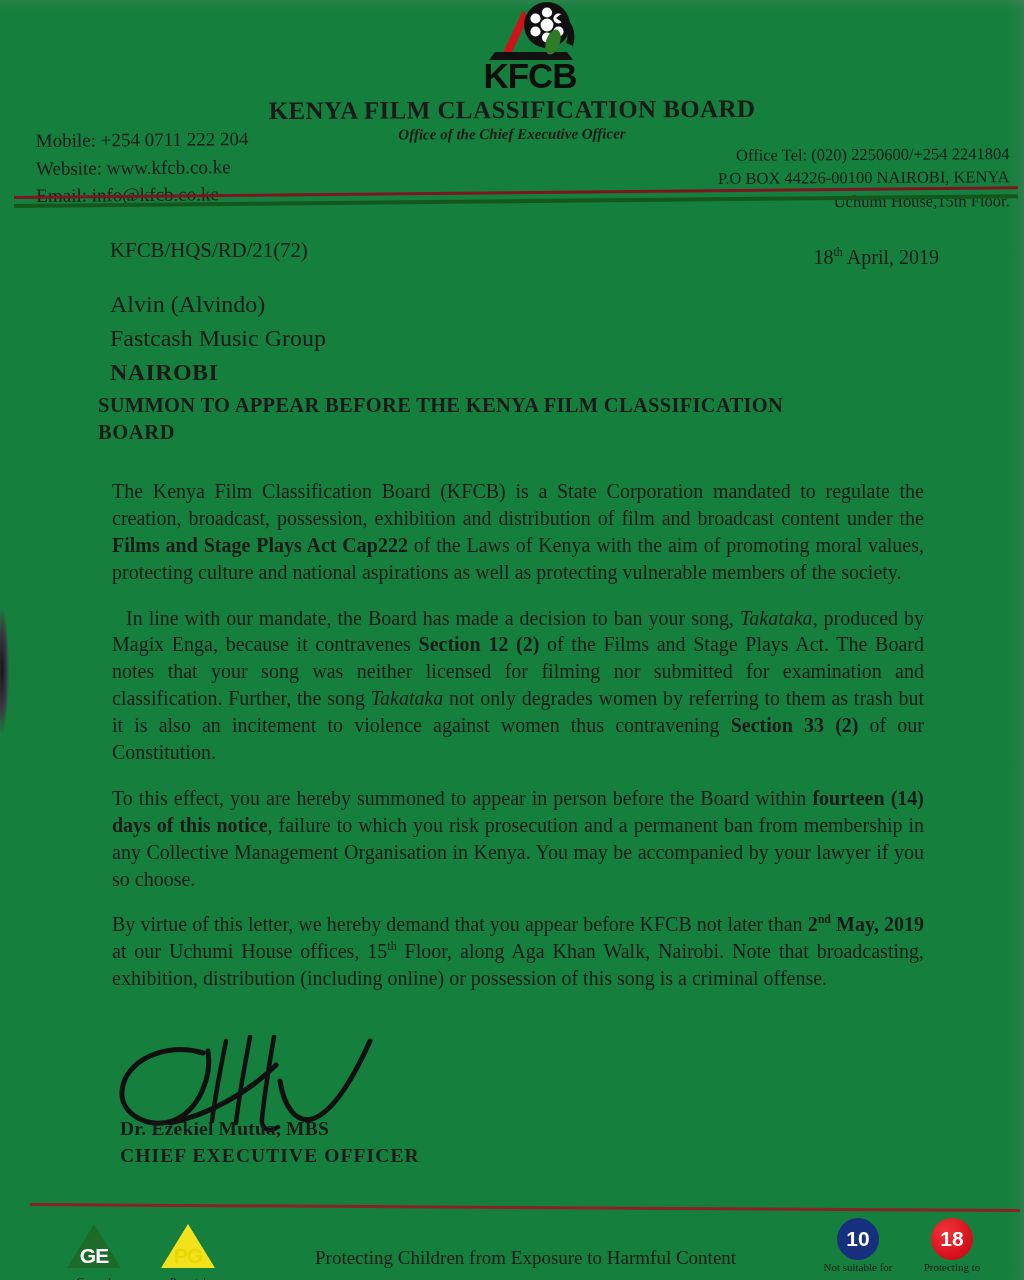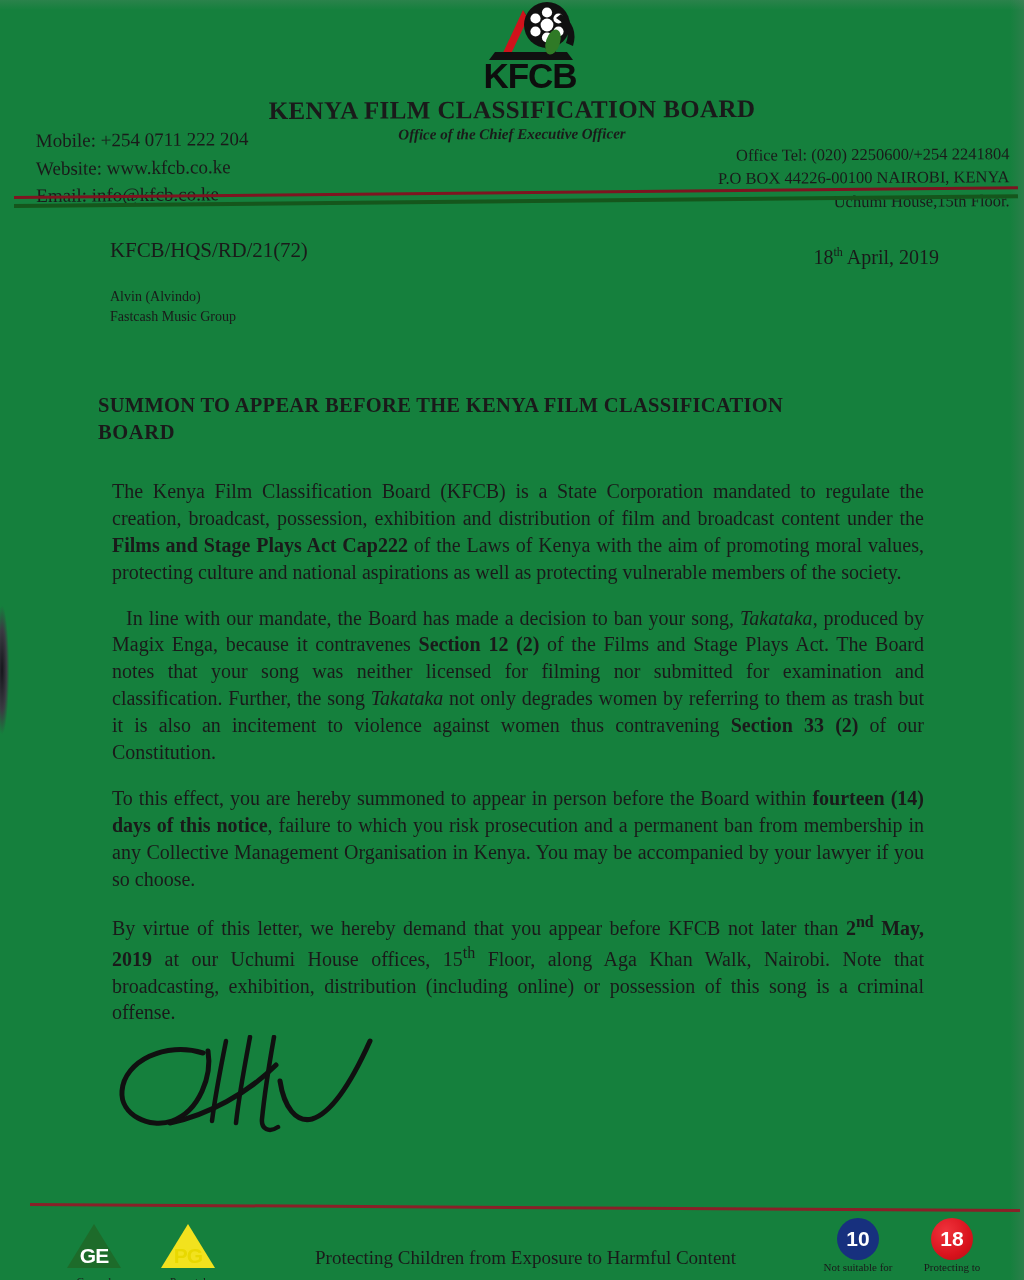--- a/index.html
+++ b/index.html
@@ -131,21 +131,21 @@
     right: 85px;
     top: 245px;
     font-size: 20px;
   }
   .date-line sup { font-size: 12px; }
 
   .addressee {
     position: absolute;
     left: 110px;
     top: 287px;
-    font-size: 14px;
+    font-size: 24px;
     line-height: 1.42;
   }
   .addressee .city {
     font-weight: bold;
     letter-spacing: 0.4px;
   }
 
   .subject {
     position: absolute;
     left: 98px;
@@ -168,21 +168,21 @@
   .para {
     font-size: 20px;
     line-height: 1.345;
     text-align: justify;
     margin: 0 16px 19px 0;
     text-indent: 0;
   }
   .para.indent { text-indent: 14px; }
   .para b { font-weight: bold; }
   .para i { font-style: italic; }
-  .para sup { font-size: 16px; }
+  .para sup { font-size: 12px; }
 
   .sig-area {
     position: absolute;
     left: 108px;
     top: 1035px;
     width: 420px;
     height: 100px;
   }
   .signer {
     position: absolute;
@@ -298,20 +298,21 @@
   <div class="rule-green"></div>
 
   <div class="ref-no">KFCB/HQS/RD/21(72)</div>
   <div class="date-line">
     <span>18</span><sup>th</sup><span> April, 2019</span>
   </div>
 
   <div class="addressee">
     <div>Alvin (Alvindo)</div>
     <div>Fastcash  Music  Group</div>
+    <div class="city">NAIROBI</div>
   </div>
 
   <div class="subject">
     <span>SUMMON  TO  APPEAR  BEFORE  THE  KENYA  FILM  CLASSIFICATION</span>
     <div class="ln2">BOARD</div>
   </div>
 
   <div class="body-block">
 
     <p class="para"><span>The Kenya Film Classification Board (KFCB) is a State Corporation mandated to regulate the creation, broadcast, possession, exhibition and distribution of film and broadcast content under the </span><b>Films and Stage Plays Act Cap222</b><span> of the Laws of Kenya with the aim of promoting moral values, protecting culture and national aspirations as well as protecting vulnerable members of the society.</span></p>
@@ -329,20 +330,24 @@
         <path d="M95 18 C58 6 16 26 14 56 C12 80 42 94 64 86 C92 76 104 40 100 16" stroke-width="5"></path>
         <path d="M62 88 C100 80 140 58 168 30" stroke-width="5"></path>
         <path d="M118 6 C112 36 107 62 104 86" stroke-width="4.5"></path>
         <path d="M142 2 C136 34 131 60 128 88" stroke-width="4.5"></path>
         <path d="M166 2 C160 36 156 64 154 84 C153 94 161 98 170 92" stroke-width="4.5"></path>
         <path d="M172 46 C176 72 188 88 204 84 C224 78 244 46 262 6" stroke-width="5"></path>
       </g>
     </svg>
   </div>
 
+  <div class="signer">
+    <div>Dr. Ezekiel Mutua, MBS</div>
+    <div class="role">CHIEF EXECUTIVE OFFICER</div>
+  </div>
 
   <div class="footer-rule"></div>
 
   <div class="rating r-ge">
     <span class="glyph">
       <svg width="58" height="48" viewBox="0 0 58 48">
         <polygon points="29,2 56,46 2,46" fill="#1d6b2a"></polygon>
         <text x="29" y="41" font-family="'Liberation Sans', sans-serif" font-size="21" font-weight="bold" fill="#ffffff" text-anchor="middle" letter-spacing="-1">GE</text>
       </svg>
     </span>

